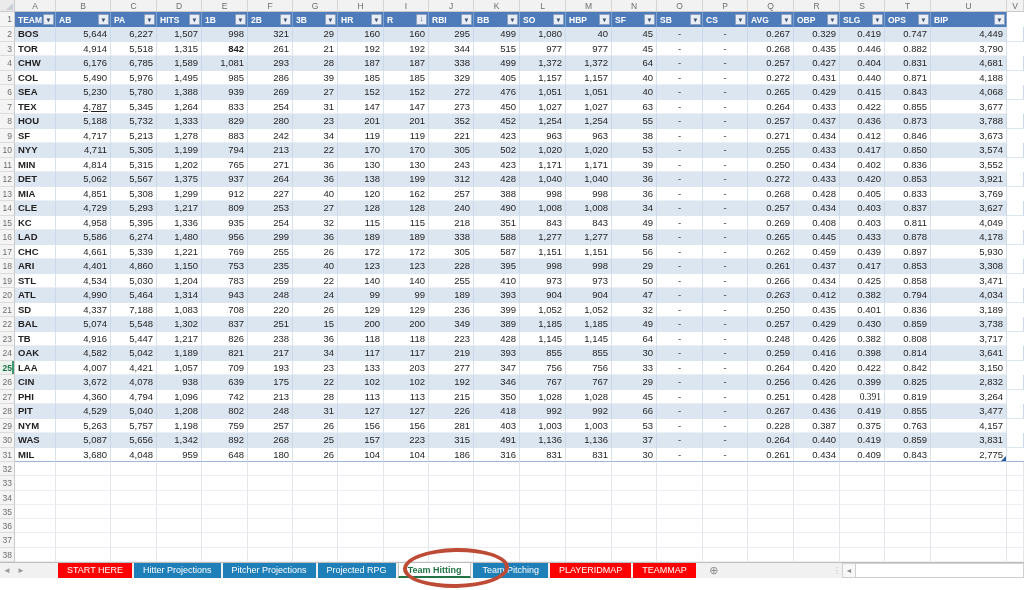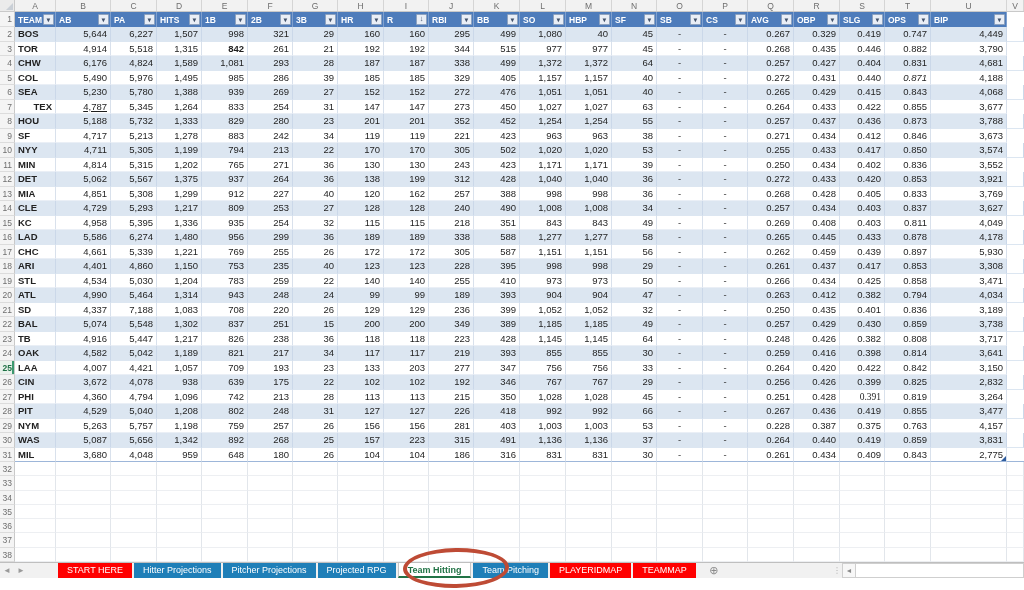--- a/index.html
+++ b/index.html
@@ -238,21 +238,21 @@
         <div class="cell" style="width: 46px;">0.435</div>
         <div class="cell" style="width: 45px;">0.446</div>
         <div class="cell" style="width: 46px;">0.882</div>
         <div class="cell" style="width: 76px;">3,790</div>
         <div class="cell vfill" style="width: 17px;"></div>
       </div>
       <div class="row stripe">
         <div class="gutter">4</div>
         <div class="cell team" style="width: 41px;">CHW</div>
         <div class="cell" style="width: 55px;">6,176</div>
-        <div class="cell" style="width: 46px;">4,824</div>
+        <div class="cell" style="width: 46px;">6,785</div>
         <div class="cell" style="width: 45px;">1,589</div>
         <div class="cell" style="width: 46px;">1,081</div>
         <div class="cell" style="width: 45px;">293</div>
         <div class="cell" style="width: 45px;">28</div>
         <div class="cell" style="width: 46px;">187</div>
         <div class="cell" style="width: 45px;">187</div>
         <div class="cell" style="width: 45px;">338</div>
         <div class="cell" style="width: 46px;">499</div>
         <div class="cell" style="width: 46px;">1,372</div>
         <div class="cell" style="width: 46px;">1,372</div>
@@ -280,21 +280,21 @@
         <div class="cell" style="width: 45px;">329</div>
         <div class="cell" style="width: 46px;">405</div>
         <div class="cell" style="width: 46px;">1,157</div>
         <div class="cell" style="width: 46px;">1,157</div>
         <div class="cell" style="width: 45px;">40</div>
         <div class="cell dash" style="width: 46px;">-</div>
         <div class="cell dash" style="width: 45px;">-</div>
         <div class="cell" style="width: 46px;">0.272</div>
         <div class="cell" style="width: 46px;">0.431</div>
         <div class="cell" style="width: 45px;">0.440</div>
-        <div class="cell" style="width: 46px; font-style: italic;">0.871</div>
+        <div class="cell" style="width: 46px;">0.871</div>
         <div class="cell" style="width: 76px;">4,188</div>
         <div class="cell vfill" style="width: 17px;"></div>
       </div>
       <div class="row stripe">
         <div class="gutter">6</div>
         <div class="cell team" style="width: 41px;">SEA</div>
         <div class="cell" style="width: 55px;">5,230</div>
         <div class="cell" style="width: 46px;">5,780</div>
         <div class="cell" style="width: 45px;">1,388</div>
         <div class="cell" style="width: 46px;">939</div>
@@ -311,21 +311,21 @@
         <div class="cell dash" style="width: 45px;">-</div>
         <div class="cell" style="width: 46px;">0.265</div>
         <div class="cell" style="width: 46px;">0.429</div>
         <div class="cell" style="width: 45px;">0.415</div>
         <div class="cell" style="width: 46px;">0.843</div>
         <div class="cell" style="width: 76px;">4,068</div>
         <div class="cell vfill" style="width: 17px;"></div>
       </div>
       <div class="row">
         <div class="gutter">7</div>
-        <div class="cell team" style="width: 41px; text-align: right;">TEX</div>
+        <div class="cell team" style="width: 41px;">TEX</div>
         <div class="cell" style="width: 55px; text-decoration: underline;">4,787</div>
         <div class="cell" style="width: 46px;">5,345</div>
         <div class="cell" style="width: 45px;">1,264</div>
         <div class="cell" style="width: 46px;">833</div>
         <div class="cell" style="width: 45px;">254</div>
         <div class="cell" style="width: 45px;">31</div>
         <div class="cell" style="width: 46px;">147</div>
         <div class="cell" style="width: 45px;">147</div>
         <div class="cell" style="width: 45px;">273</div>
         <div class="cell" style="width: 46px;">450</div>
@@ -652,21 +652,21 @@
         <div class="cell" style="width: 45px;">24</div>
         <div class="cell" style="width: 46px;">99</div>
         <div class="cell" style="width: 45px;">99</div>
         <div class="cell" style="width: 45px;">189</div>
         <div class="cell" style="width: 46px;">393</div>
         <div class="cell" style="width: 46px;">904</div>
         <div class="cell" style="width: 46px;">904</div>
         <div class="cell" style="width: 45px;">47</div>
         <div class="cell dash" style="width: 46px;">-</div>
         <div class="cell dash" style="width: 45px;">-</div>
-        <div class="cell" style="width: 46px;">0.263</div>
+        <div class="cell" style="width: 46px; font-style: italic;">0.263</div>
         <div class="cell" style="width: 46px;">0.412</div>
         <div class="cell" style="width: 45px;">0.382</div>
         <div class="cell" style="width: 46px;">0.794</div>
         <div class="cell" style="width: 76px;">4,034</div>
         <div class="cell vfill" style="width: 17px;"></div>
       </div>
       <div class="row">
         <div class="gutter">21</div>
         <div class="cell team" style="width: 41px;">SD</div>
         <div class="cell" style="width: 55px;">4,337</div>

